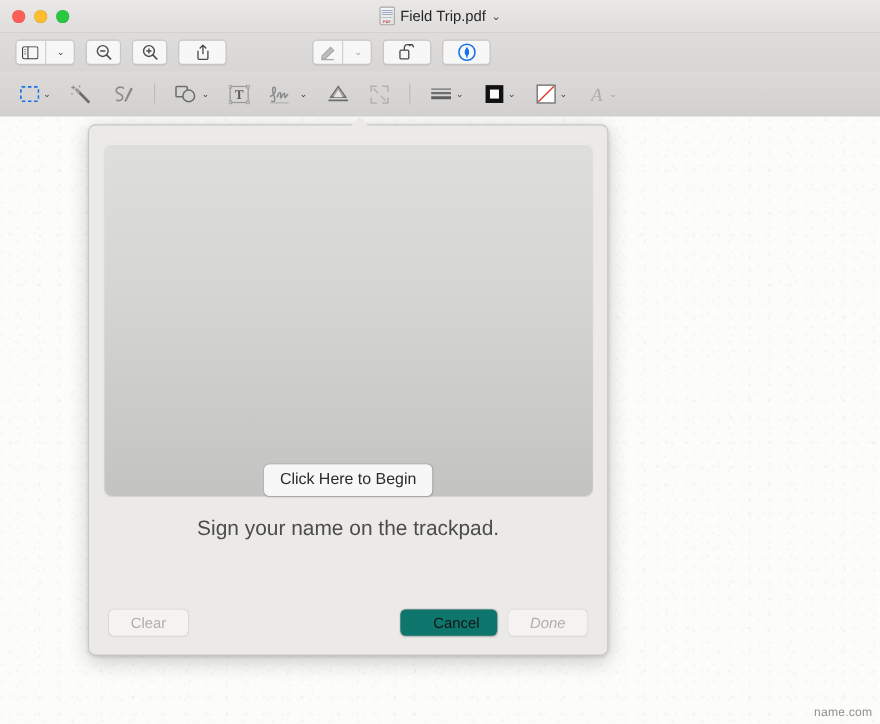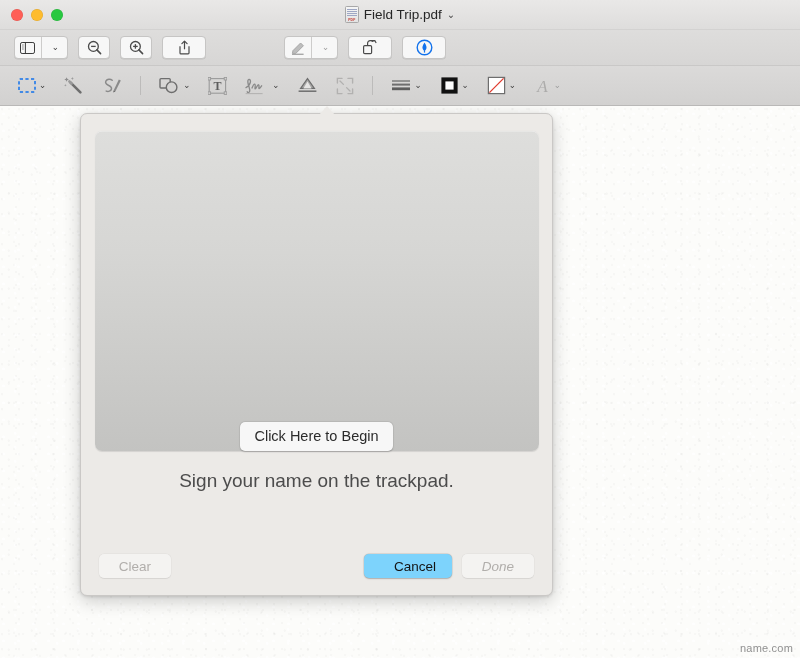--- a/index.html
+++ b/index.html
@@ -273,21 +273,21 @@
     border-radius: 5px;
     display: flex;
     align-items: center;
     justify-content: center;
     font-size: 13.5px;
     padding: 0 16px;
     min-width: 72px;
     cursor: default;
   }
   .dbtn.enabled {
-    background: #7dd3fc;
+    background: #0f766e;
     color: #141414;
     box-shadow: 0 0.5px 1.5px rgba(0,0,0,.22), 0 0 0 0.5px rgba(0,0,0,.10);
     padding-left: 30px;
   }
   .dbtn.disabled {
     background: rgba(252,252,252,.50);
     color: #b1aeab;
     box-shadow: 0 0.5px 1px rgba(0,0,0,.07), 0 0 0 0.5px rgba(0,0,0,.04);
   }
   .dbtn.clear  { left: 18px; }

